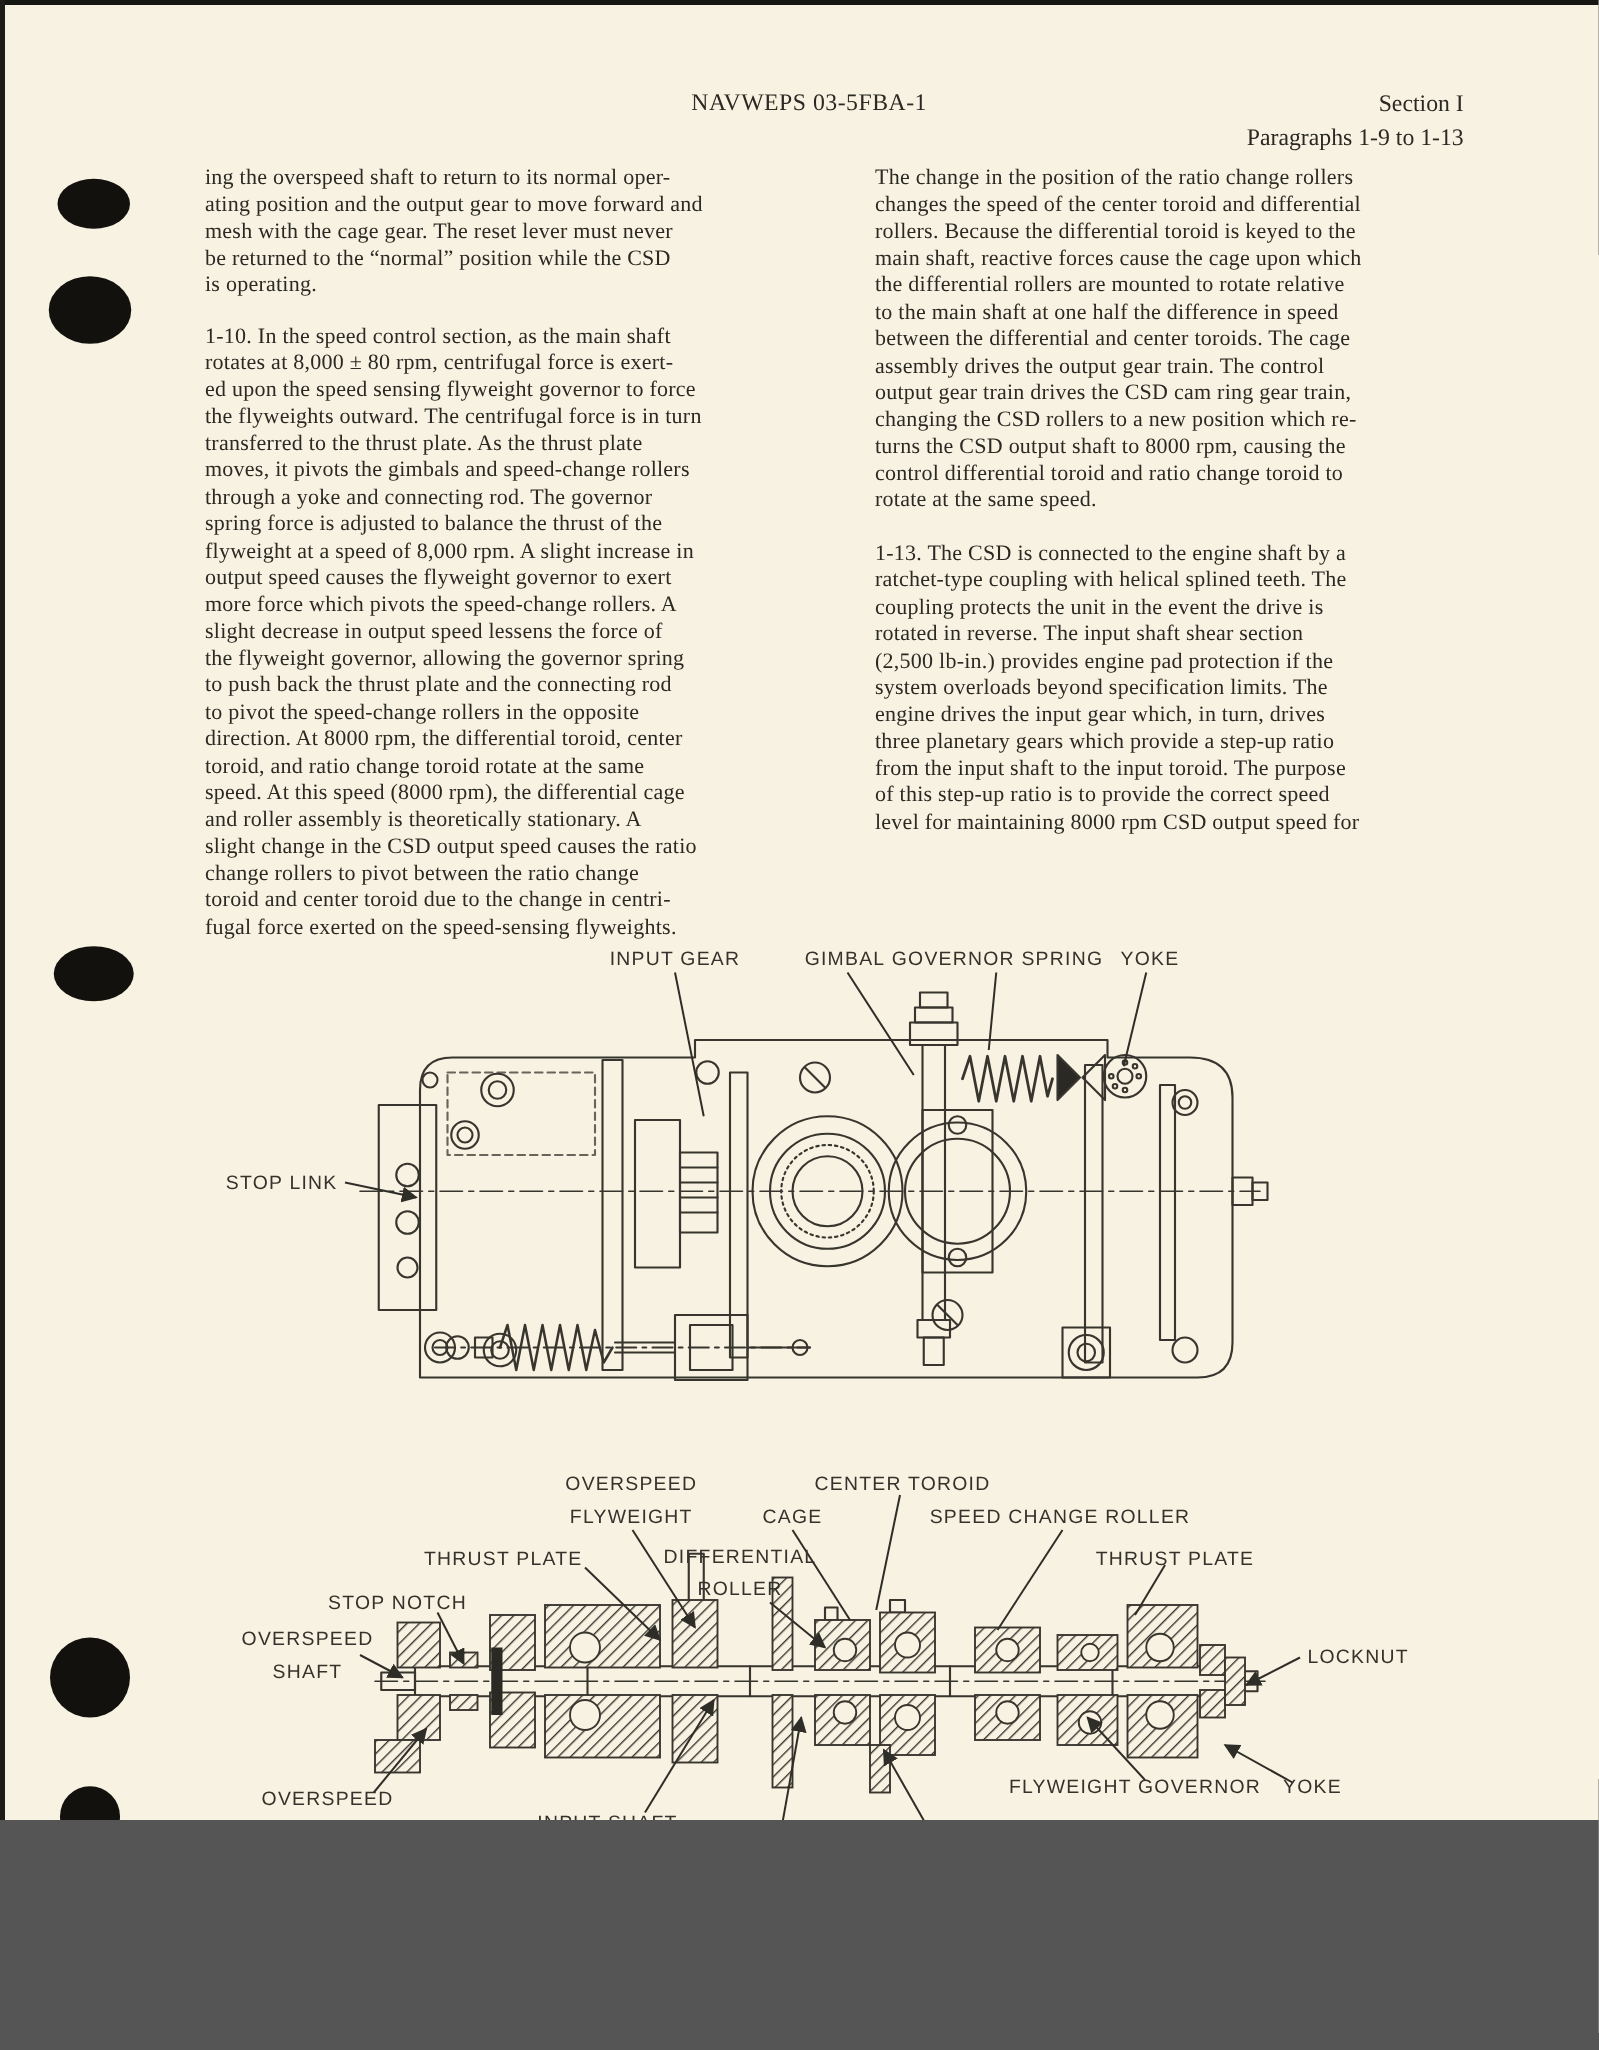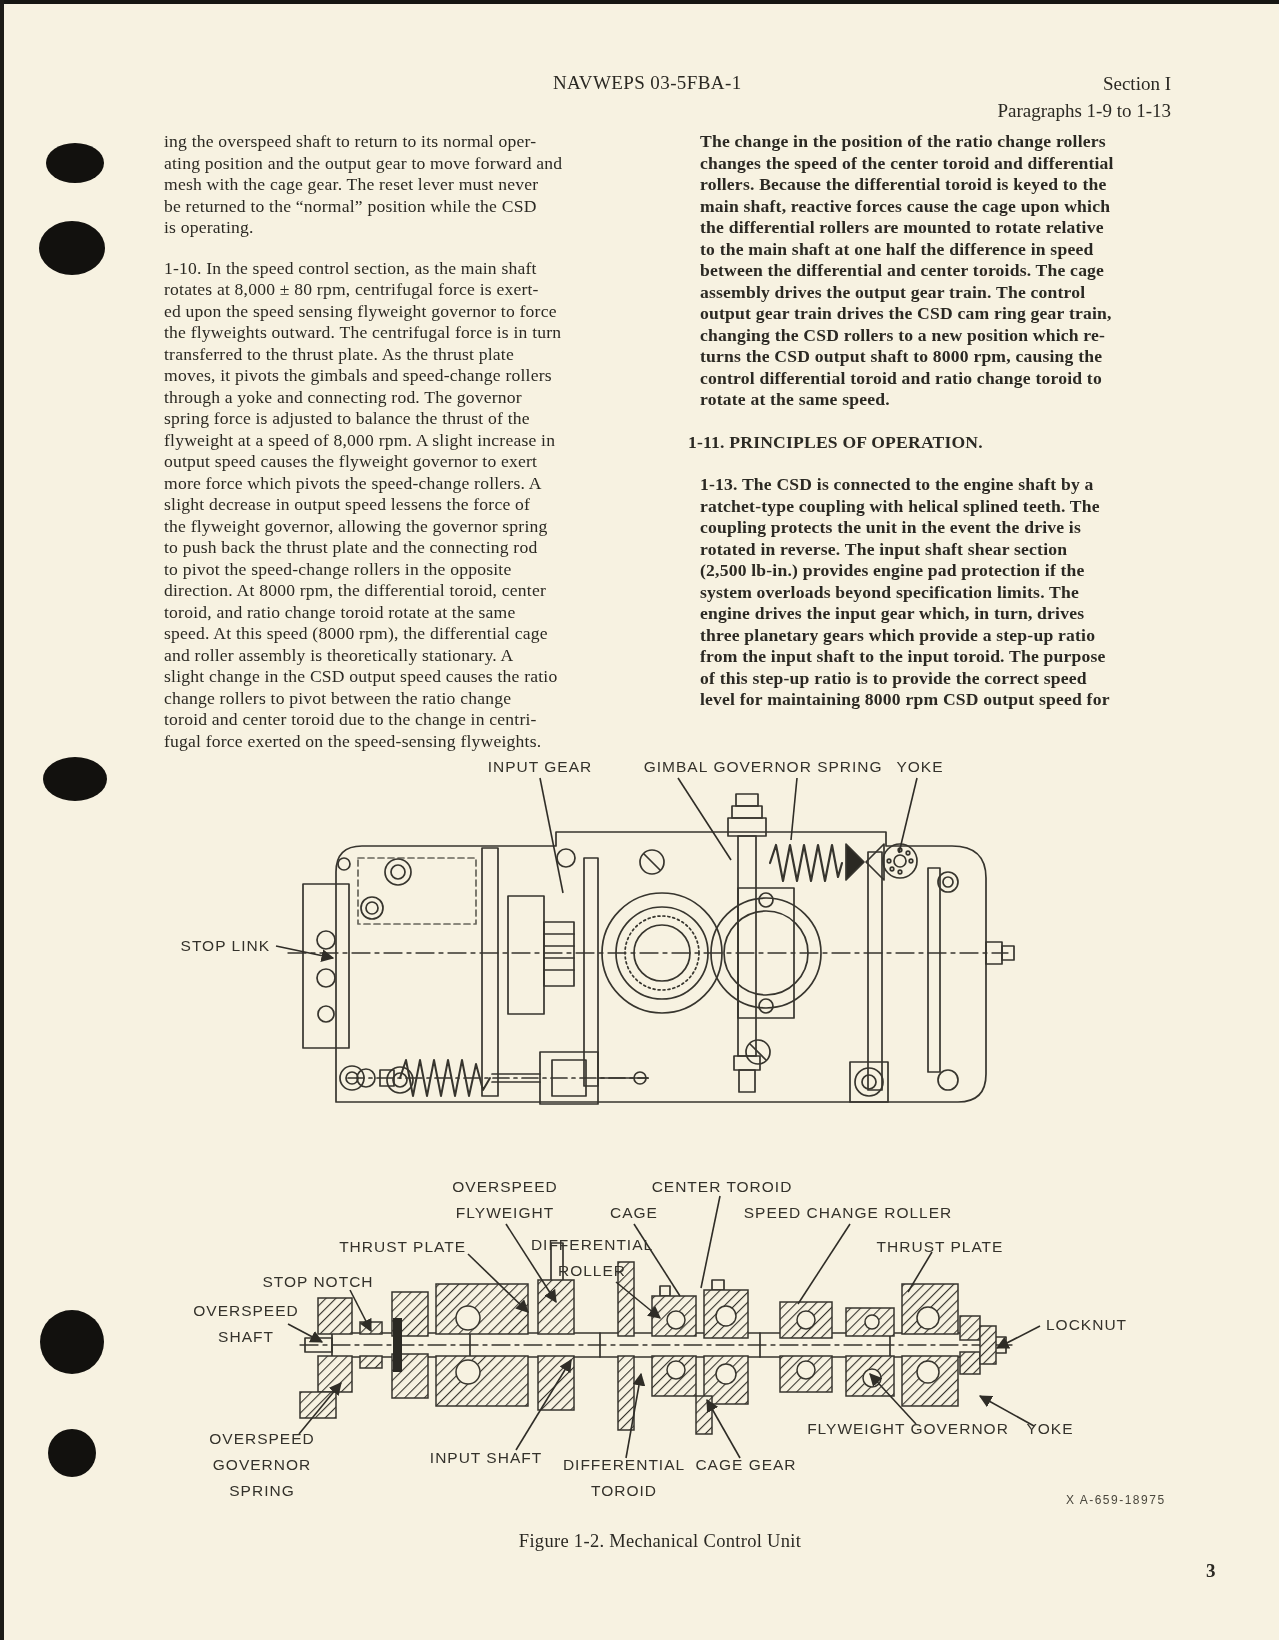--- a/index.html
+++ b/index.html
@@ -1,31 +1,31 @@
 <!DOCTYPE html>
 <html><head>
 <meta charset="utf-8">
 <style>
   html,body{margin:0;padding:0;background:#555;}
   .page{
     position:relative;
-    width:1279px;height:1640px;
+    width:1279px;height:1456px;
     background:#f7f2e1;
     overflow:hidden;
     font-family:"Liberation Serif", serif;
     color:#2b2923;
   }
   .edge-top{position:absolute;left:0;top:0;width:1279px;height:4px;background:#161612;}
   .edge-left{position:absolute;left:0;top:0;width:4px;height:1640px;background:#1d1c17;}
   .hole{position:absolute;background:#12110e;border-radius:50%;}
   .hdr-center{position:absolute;left:553px;top:72px;font-size:19px;letter-spacing:.4px;}
   .hdr-right{position:absolute;right:108px;top:70px;text-align:right;font-size:19px;line-height:27px;}
   .col{position:absolute;top:131px;}
   .col-left{left:152px;width:512px;}
-  .col-right{left:688px;width:500px;font-weight:bold;}
+  .col-right{left:688px;width:500px;}
   .block{
     margin:0 0 19px 12px;
     font-size:17.6px;
     line-height:21.5px;
     white-space:pre-line;
     letter-spacing:.2px;
   }
   .heading{margin:0 0 19px 0;font-size:17.6px;line-height:21.5px;letter-spacing:.2px;}
   .figure-svg{position:absolute;left:140px;top:755px;}
   .caption{
@@ -98,21 +98,20 @@
 main shaft, reactive forces cause the cage upon which
 the differential rollers are mounted to rotate relative
 to the main shaft at one half the difference in speed
 between the differential and center toroids. The cage
 assembly drives the output gear train. The control
 output gear train drives the CSD cam ring gear train,
 changing the CSD rollers to a new position which re-
 turns the CSD output shaft to 8000 rpm, causing the
 control differential toroid and ratio change toroid to
 rotate at the same speed.</p>
-    <p class="heading" style="margin-bottom:21px">1-11. PRINCIPLES OF OPERATION.</p>
     <p class="block">1-13. The CSD is connected to the engine shaft by a
 ratchet-type coupling with helical splined teeth. The
 coupling protects the unit in the event the drive is
 rotated in reverse. The input shaft shear section
 (2,500 lb-in.) provides engine pad protection if the
 system overloads beyond specification limits. The
 engine drives the input gear which, in turn, drives
 three planetary gears which provide a step-up ratio
 from the input shaft to the input toroid. The purpose
 of this step-up ratio is to provide the correct speed

